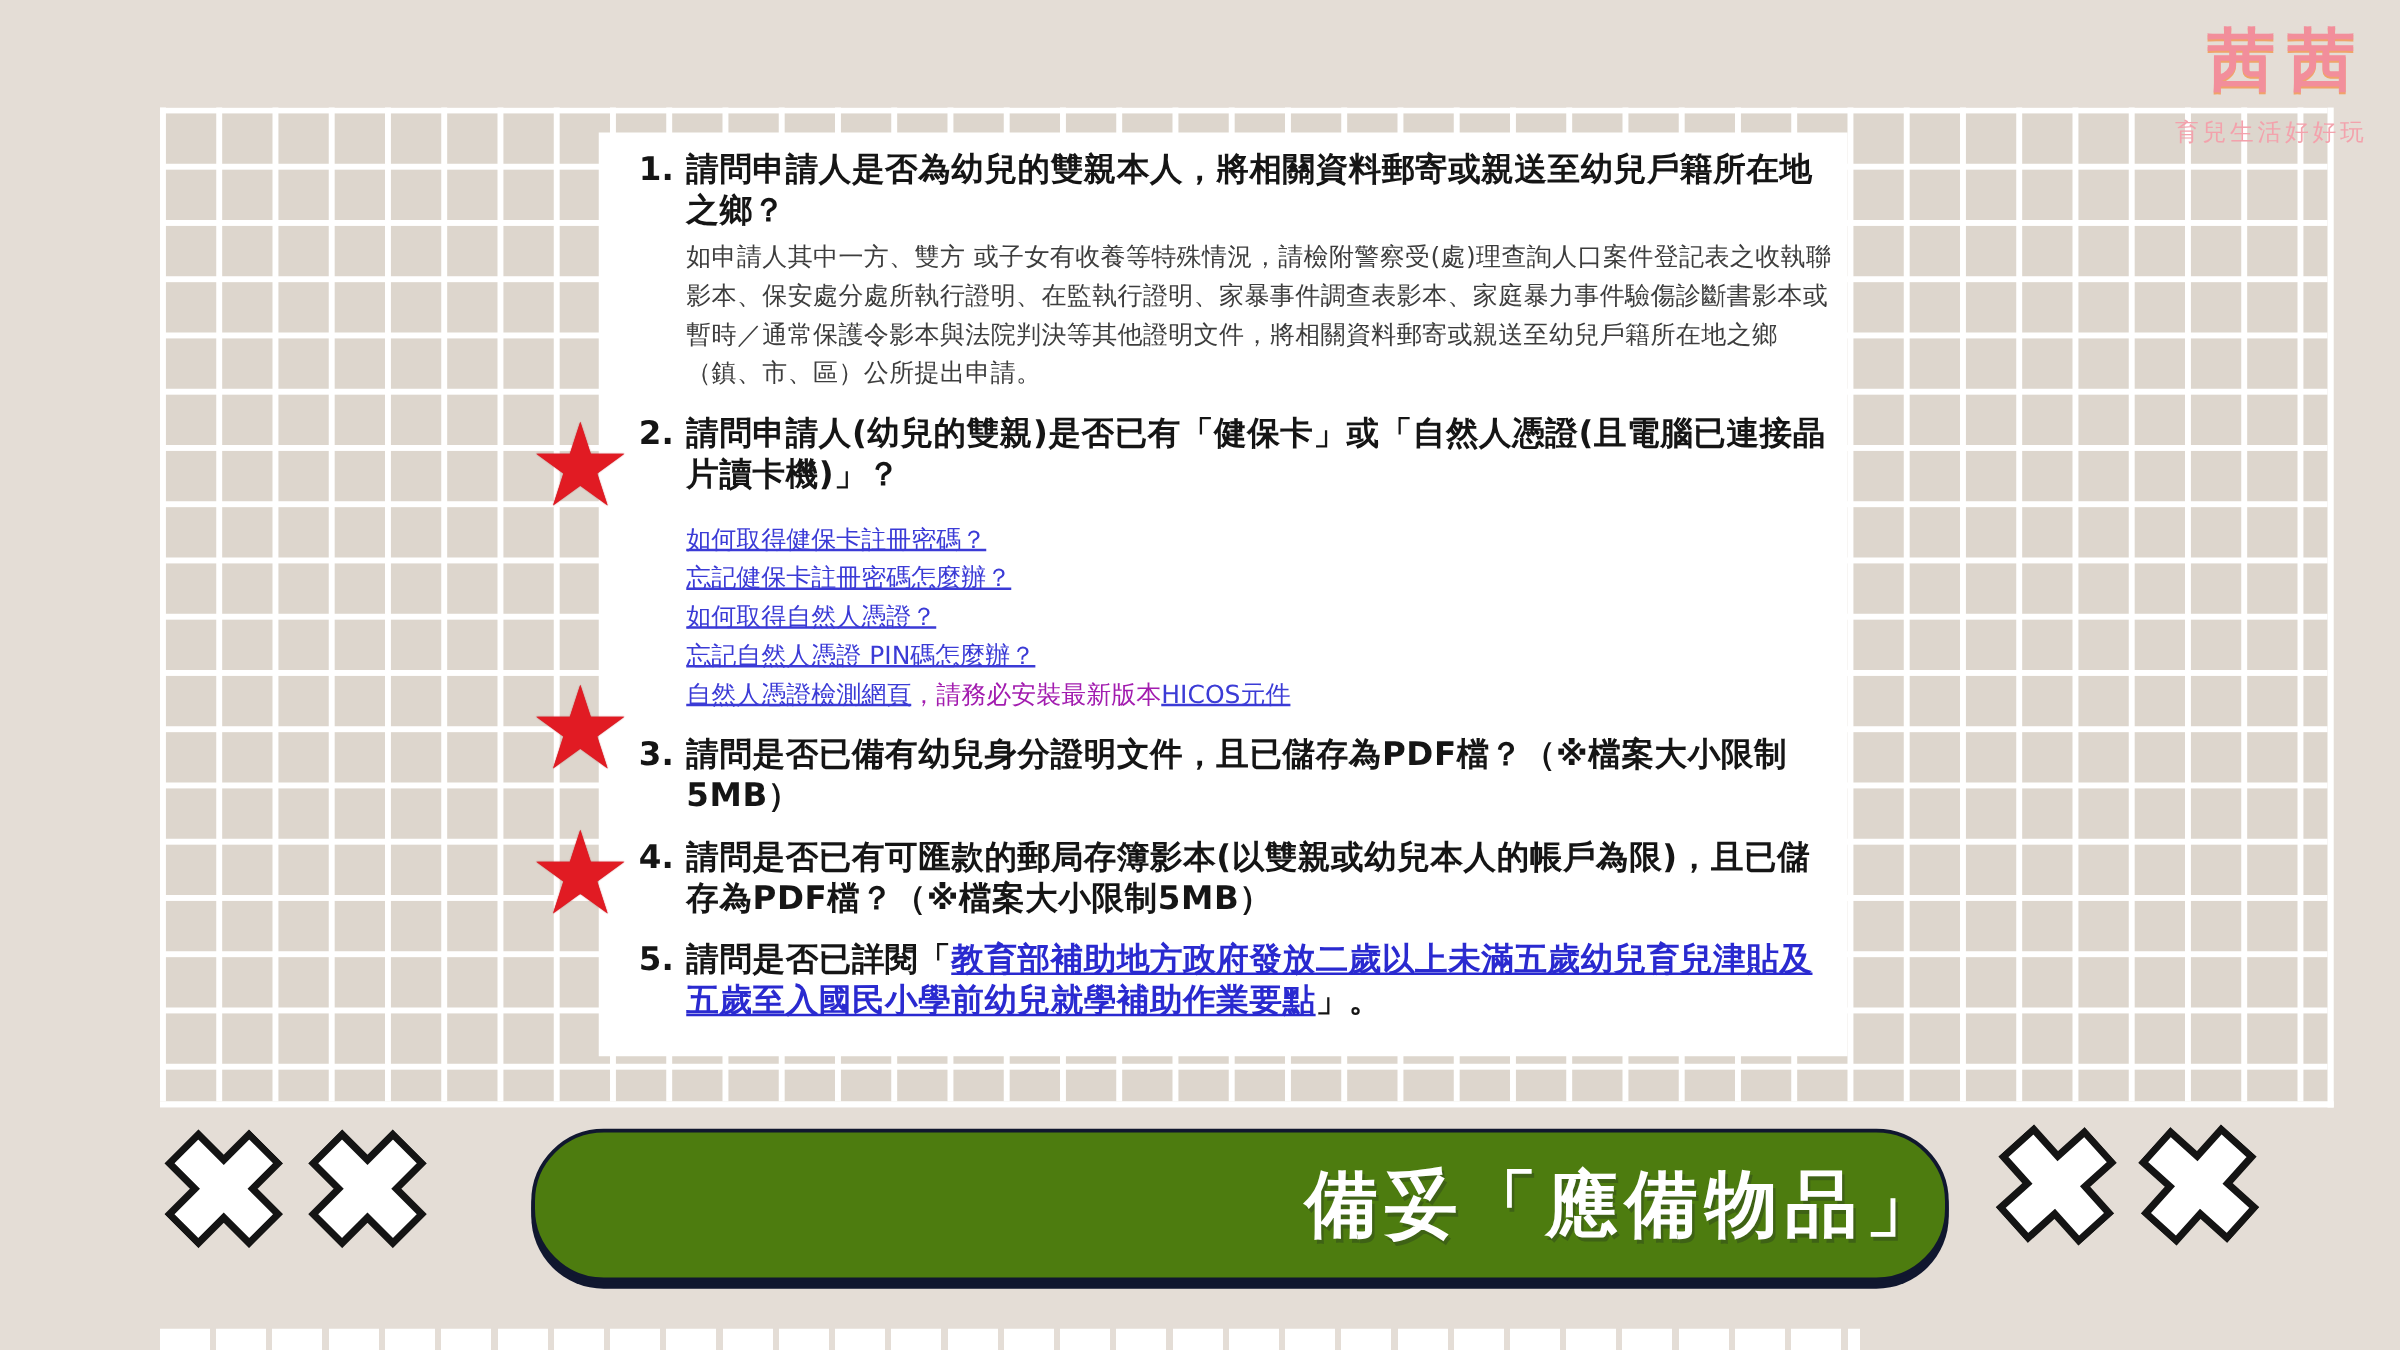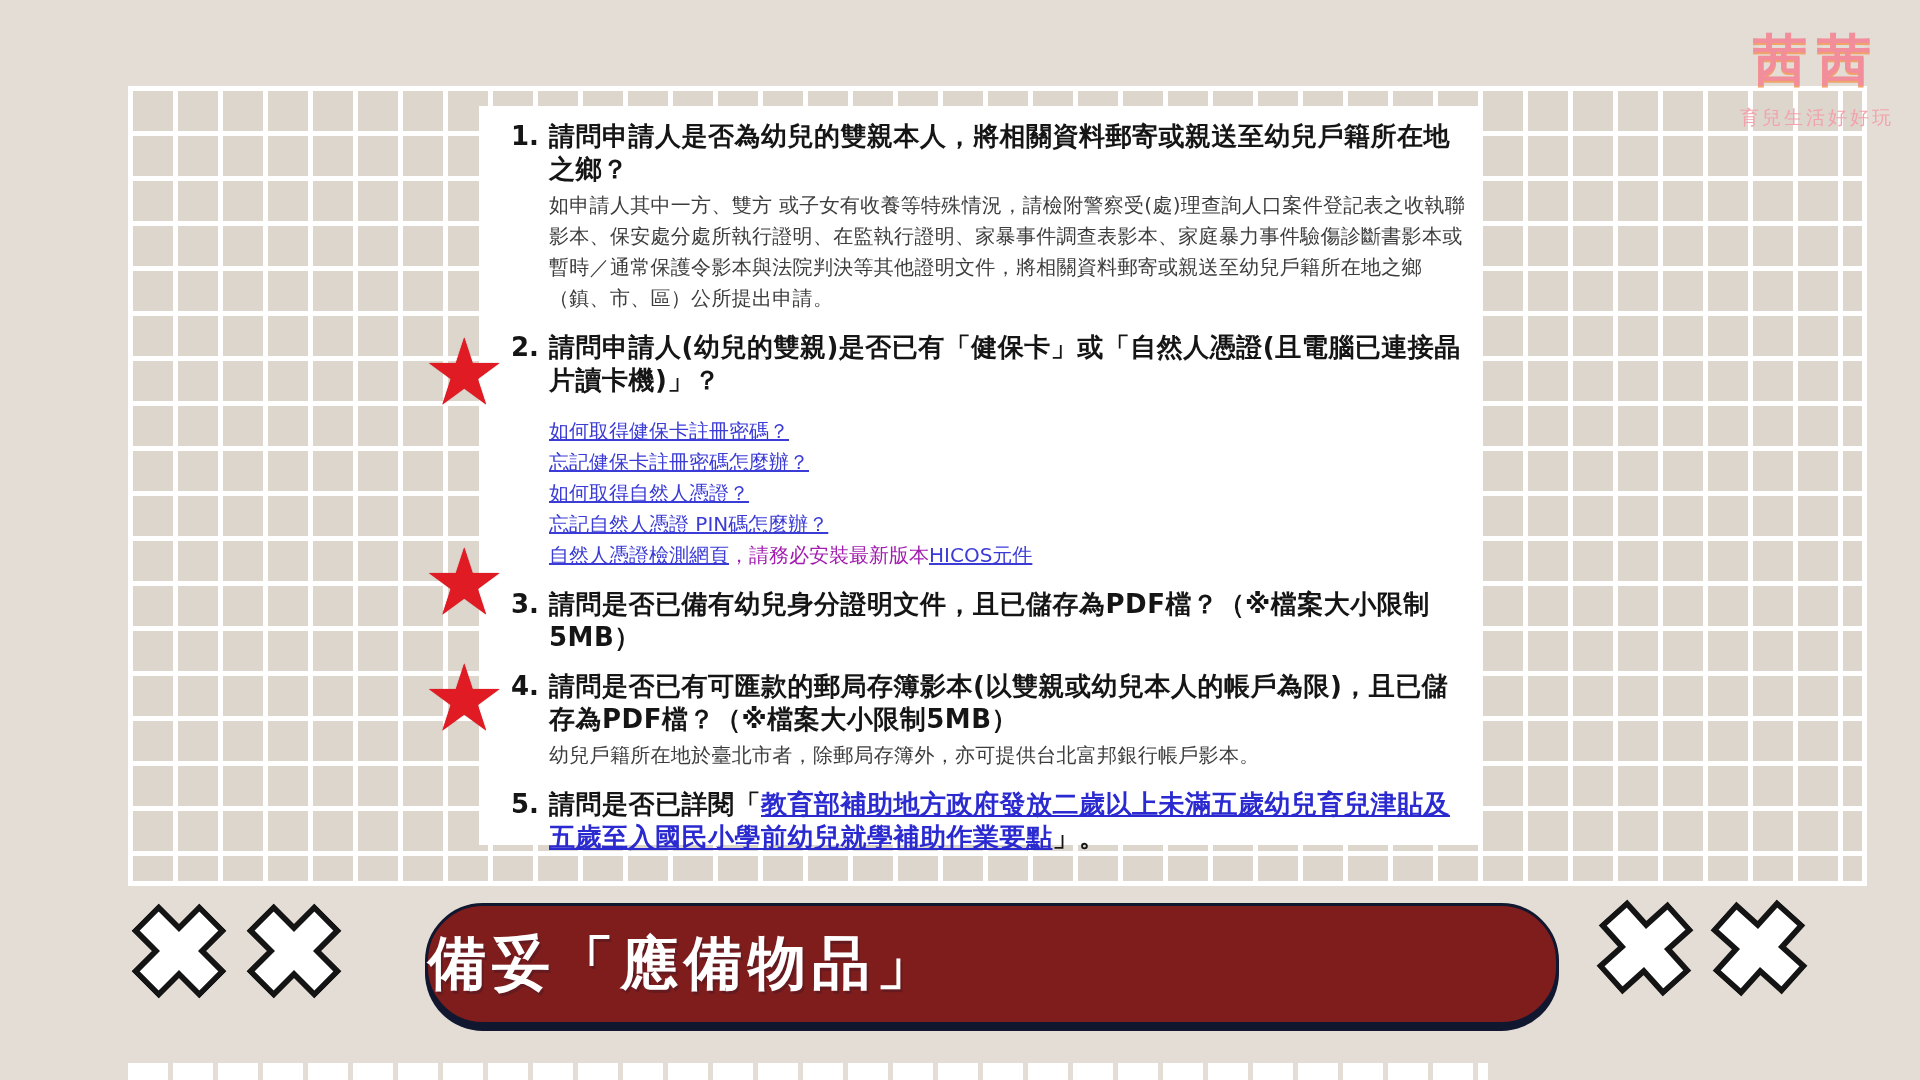--- a/index.html
+++ b/index.html
@@ -52,37 +52,37 @@
   .star{
     position:absolute;font-size:92px;line-height:1;color:#e11b23;
     text-shadow:0 0 1px #b31218;z-index:3;user-select:none;
   }
   .star.s2{left:423px;top:327px;}
   .star.s3{left:423px;top:537px;}
   .star.s4{left:423px;top:653px;}
   
   .banner{
     position:absolute;left:425px;top:903px;width:1128px;height:116px;
-    background:#7f1d1d;border:3px solid #10172f;border-radius:58px;
+    background:#4d7c0f;border:3px solid #10172f;border-radius:58px;
     box-shadow:0 6px 0 #10172f;
-    display:flex;align-items:center;justify-content:flex-start;z-index:2;
+    display:flex;align-items:center;justify-content:flex-end;z-index:2;
   }
   .banner-label{
     color:#ffffff;font-size:58px;font-weight:800;letter-spacing:6px;
     text-shadow:2px 3px 0 rgba(20,20,40,0.25);
   }
   
   .xcross{position:absolute;z-index:2;}
   .xcross svg{display:block;}
   .x1{left:131px;top:903px;transform:rotate(45deg);}
   .x2{left:246px;top:903px;transform:rotate(45deg);}
   .x3{left:1597px;top:900px;transform:rotate(48deg);}
   .x4{left:1711px;top:900px;transform:rotate(42deg);}
   
-  .logo{position:absolute;right:26px;top:24px;text-align:center;z-index:4;}
+  .logo{position:absolute;right:26px;top:12px;text-align:right;z-index:4;}
   .logo-title{
     font-size:54px;font-weight:800;color:#f28e9b;letter-spacing:10px;
     text-shadow:0 2px 0 #f0a36a;
   }
   .logo-sub{
     margin-top:8px;font-size:19px;font-weight:400;color:#f3a2ac;
     letter-spacing:3px;
   }
 </style>
 </head>
@@ -121,21 +121,20 @@
     <div class="num">3.</div>
     <div class="content">
       <div class="title">請問是否已備有幼兒身分證明文件，且已儲存為PDF檔？（※檔案大小限制5MB）</div>
     </div>
   </div>
 
   <div class="item">
     <div class="num">4.</div>
     <div class="content">
       <div class="title">請問是否已有可匯款的郵局存簿影本(以雙親或幼兒本人的帳戶為限)，且已儲存為PDF檔？（※檔案大小限制5MB）</div>
-      <div class="body-text">幼兒戶籍所在地於臺北市者，除郵局存簿外，亦可提供台北富邦銀行帳戶影本。</div>
     </div>
   </div>
 
   <div class="item">
     <div class="num">5.</div>
     <div class="content">
       <div class="title"><span>請問是否已詳閱「</span><a class="inline-link">教育部補助地方政府發放二歲以上未滿五歲幼兒育兒津貼及五歲至入國民小學前幼兒就學補助作業要點</a><span>」。</span></div>
     </div>
   </div>
 

